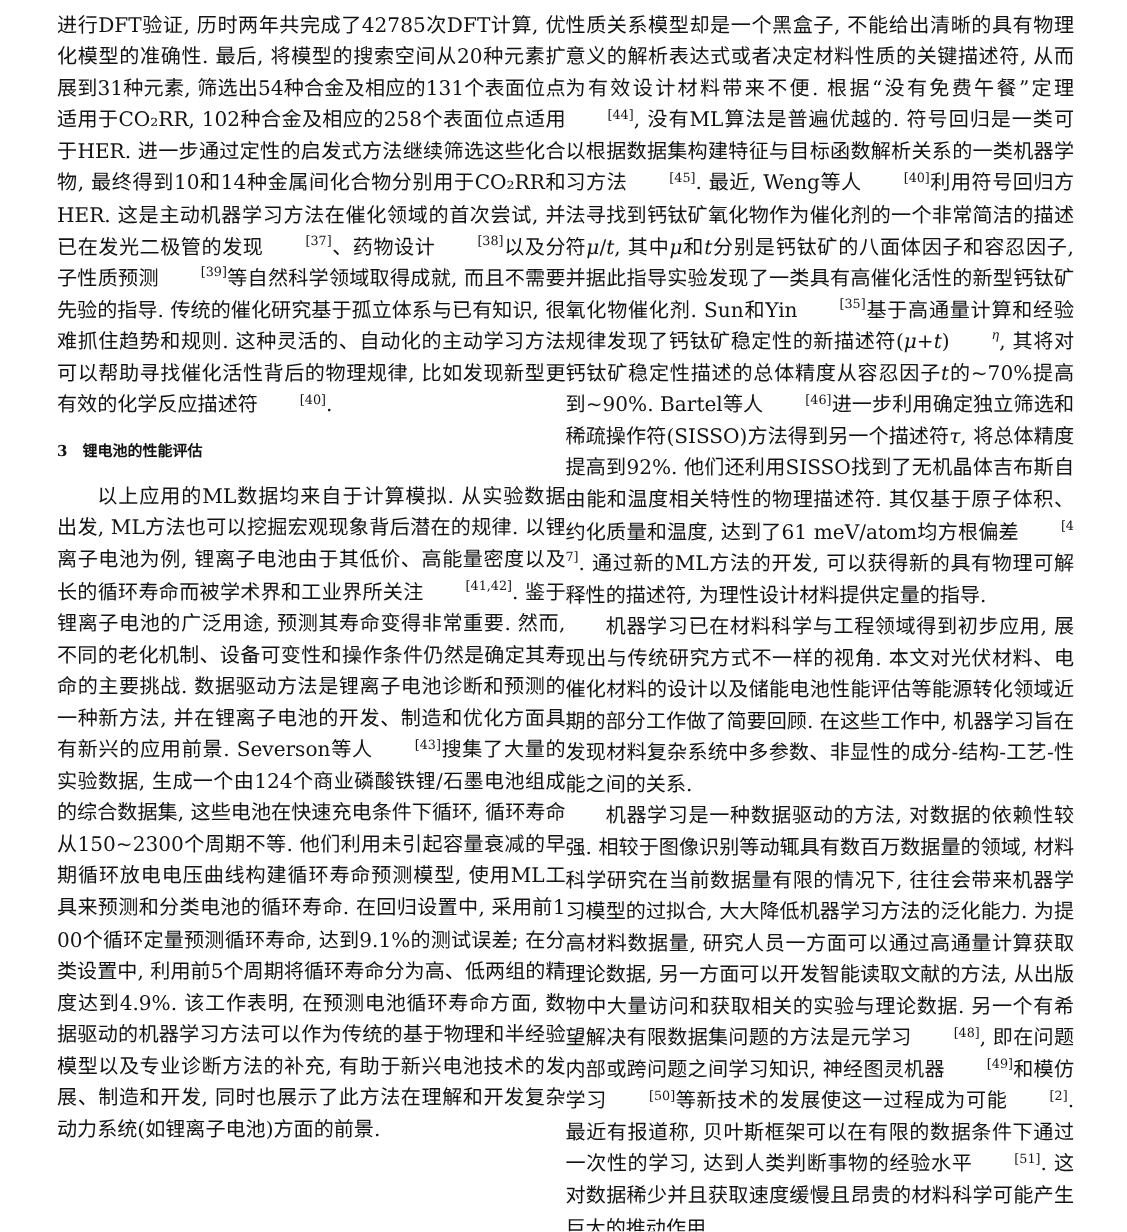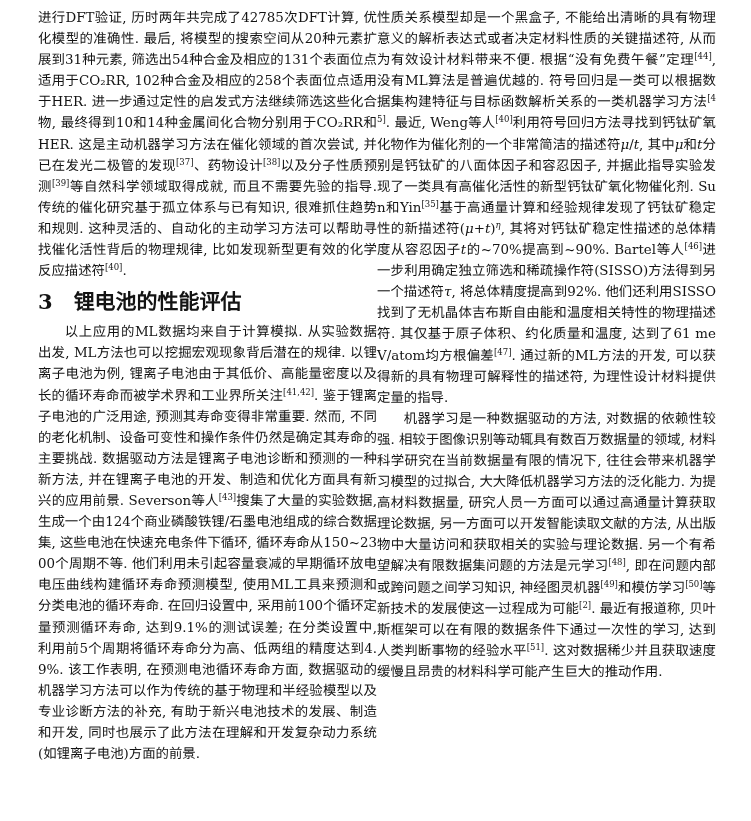--- a/index.html
+++ b/index.html
@@ -31,34 +31,35 @@
   }
   .col p {
     margin: 0;
     word-break: break-all;
   }
   .col p.indent {
     text-indent: 2em;
   }
   .heading {
     font-weight: bold;
-    font-size: 21px;
+    font-size: 10px;
     line-height: 20px;
     margin: 11px 0 9px 0;
     text-align: left;
     white-space: nowrap;
   }
   .h-num {
     margin-right: 1em;
   }
   sup {
     font-size: 8.5px;
     line-height: 0;
     vertical-align: super;
     letter-spacing: 0;
+    padding-left: 28px;
   }
   i {
     font-style: italic;
     font-family: "DejaVu Serif", "Liberation Serif", serif;
   }
 </style>
 </head>
 <body>
 
 <div class="page">
@@ -73,18 +74,19 @@
 
       <p class="indent">以上应用的ML数据均来自于计算模拟. 从实验数据出发, ML方法也可以挖掘宏观现象背后潜在的规律. 以锂离子电池为例, 锂离子电池由于其低价、高能量密度以及长的循环寿命而被学术界和工业界所关注<sup class="ref">[41,42]</sup>. 鉴于锂离子电池的广泛用途, 预测其寿命变得非常重要. 然而, 不同的老化机制、设备可变性和操作条件仍然是确定其寿命的主要挑战. 数据驱动方法是锂离子电池诊断和预测的一种新方法, 并在锂离子电池的开发、制造和优化方面具有新兴的应用前景. Severson等人<sup class="ref">[43]</sup>搜集了大量的实验数据, 生成一个由124个商业磷酸铁锂/石墨电池组成的综合数据集, 这些电池在快速充电条件下循环, 循环寿命从150~2300个周期不等. 他们利用未引起容量衰减的早期循环放电电压曲线构建循环寿命预测模型, 使用ML工具来预测和分类电池的循环寿命. 在回归设置中, 采用前100个循环定量预测循环寿命, 达到9.1%的测试误差; 在分类设置中, 利用前5个周期将循环寿命分为高、低两组的精度达到4.9%. 该工作表明, 在预测电池循环寿命方面, 数据驱动的机器学习方法可以作为传统的基于物理和半经验模型以及专业诊断方法的补充, 有助于新兴电池技术的发展、制造和开发, 同时也展示了此方法在理解和开发复杂动力系统(如锂离子电池)方面的前景.</p>
 
 
     </div>
 
     <div class="col">
       <p>性质关系模型却是一个黑盒子, 不能给出清晰的具有物理意义的解析表达式或者决定材料性质的关键描述符, 从而为有效设计材料带来不便. 根据“没有免费午餐”定理<sup class="ref">[44]</sup>, 没有ML算法是普遍优越的. 符号回归是一类可以根据数据集构建特征与目标函数解析关系的一类机器学习方法<sup class="ref">[45]</sup>. 最近, Weng等人<sup class="ref">[40]</sup>利用符号回归方法寻找到钙钛矿氧化物作为催化剂的一个非常简洁的描述符<i>μ</i>/<i>t</i>, 其中<i>μ</i>和<i>t</i>分别是钙钛矿的八面体因子和容忍因子, 并据此指导实验发现了一类具有高催化活性的新型钙钛矿氧化物催化剂. Sun和Yin<sup class="ref">[35]</sup>基于高通量计算和经验规律发现了钙钛矿稳定性的新描述符(<i>μ</i>+<i>t</i>)<sup><i>η</i></sup>, 其将对钙钛矿稳定性描述的总体精度从容忍因子<i>t</i>的~70%提高到~90%. Bartel等人<sup class="ref">[46]</sup>进一步利用确定独立筛选和稀疏操作符(SISSO)方法得到另一个描述符<i>τ</i>, 将总体精度提高到92%. 他们还利用SISSO找到了无机晶体吉布斯自由能和温度相关特性的物理描述符. 其仅基于原子体积、约化质量和温度, 达到了61 meV/atom均方根偏差<sup class="ref">[47]</sup>. 通过新的ML方法的开发, 可以获得新的具有物理可解释性的描述符, 为理性设计材料提供定量的指导.</p>
 
 
+      <p class="indent">机器学习已在材料科学与工程领域得到初步应用, 展现出与传统研究方式不一样的视角. 本文对光伏材料、电催化材料的设计以及储能电池性能评估等能源转化领域近期的部分工作做了简要回顾. 在这些工作中, 机器学习旨在发现材料复杂系统中多参数、非显性的成分-结构-工艺-性能之间的关系.</p>
 
       <p class="indent">机器学习是一种数据驱动的方法, 对数据的依赖性较强. 相较于图像识别等动辄具有数百万数据量的领域, 材料科学研究在当前数据量有限的情况下, 往往会带来机器学习模型的过拟合, 大大降低机器学习方法的泛化能力. 为提高材料数据量, 研究人员一方面可以通过高通量计算获取理论数据, 另一方面可以开发智能读取文献的方法, 从出版物中大量访问和获取相关的实验与理论数据. 另一个有希望解决有限数据集问题的方法是元学习<sup class="ref">[48]</sup>, 即在问题内部或跨问题之间学习知识, 神经图灵机器<sup class="ref">[49]</sup>和模仿学习<sup class="ref">[50]</sup>等新技术的发展使这一过程成为可能<sup class="ref">[2]</sup>. 最近有报道称, 贝叶斯框架可以在有限的数据条件下通过一次性的学习, 达到人类判断事物的经验水平<sup class="ref">[51]</sup>. 这对数据稀少并且获取速度缓慢且昂贵的材料科学可能产生巨大的推动作用.</p>
     </div>
 
   </div>
 </div>
 
 </body></html>

